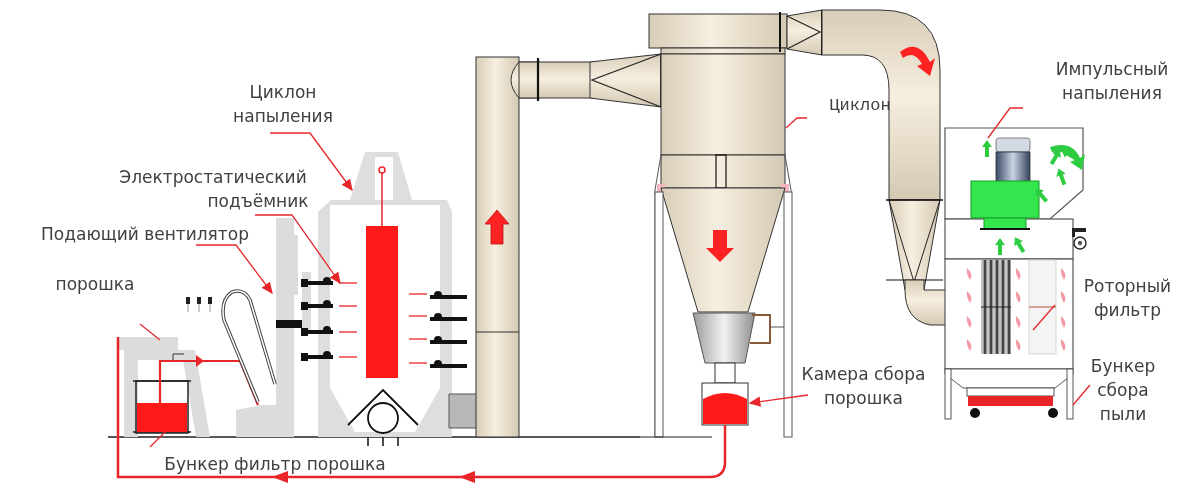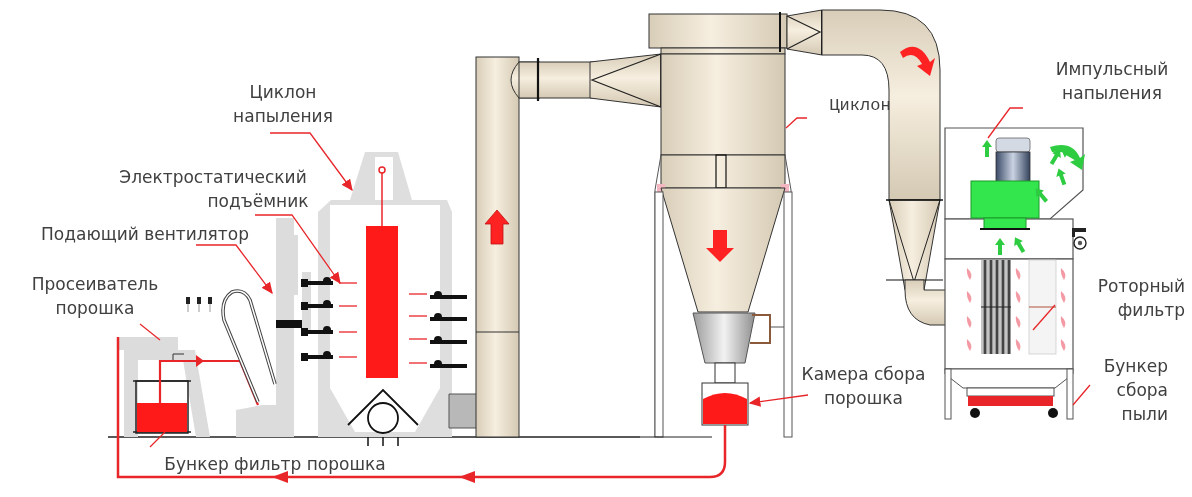--- a/index.html
+++ b/index.html
@@ -290,38 +290,37 @@
   <span>напыления</span>
 </div>
 <div class="lbl" style="left:108px; top:165px; width:210px;">
   <span>Электростатический</span>
   <span style="padding-left:90px;">подъёмник</span>
 </div>
 <div class="lbl" style="left:30px; top:222px; width:230px;">
   <span>Подающий вентилятор</span>
 </div>
 <div class="lbl" style="left:30px; top:272px; width:130px;">
-  <span>Просеиватель</span>
   <span>порошка</span>
 </div>
 <div class="lbl" style="left:150px; top:452px; width:250px;">
   <span>Бункер фильтр порошка</span>
 </div>
 <div class="lbl" style="left:820px; top:94px; width:80px;font-family:Liberation Mono, monospace;">
   <span>Циклон</span>
 </div>
 <div class="lbl" style="left:796px; top:362px; width:135px;">
   <span>Камера сбора</span>
   <span>порошка</span>
 </div>
 <div class="lbl" style="left:1042px; top:57px; width:140px;">
   <span>Импульсный</span>
   <span>напыления</span>
 </div>
-<div class="lbl" style="left:1070px; top:274px; width:115px;text-align:right;">
+<div class="lbl" style="left:1070px; top:274px; width:115px;">
   <span>Роторный</span>
   <span>фильтр</span>
 </div>
-<div class="lbl" style="left:1078px; top:354px; width:90px;text-align:right;">
+<div class="lbl" style="left:1078px; top:354px; width:90px;">
   <span>Бункер</span>
   <span>сбора</span>
   <span>пыли</span>
 </div>
 
 </body></html>

